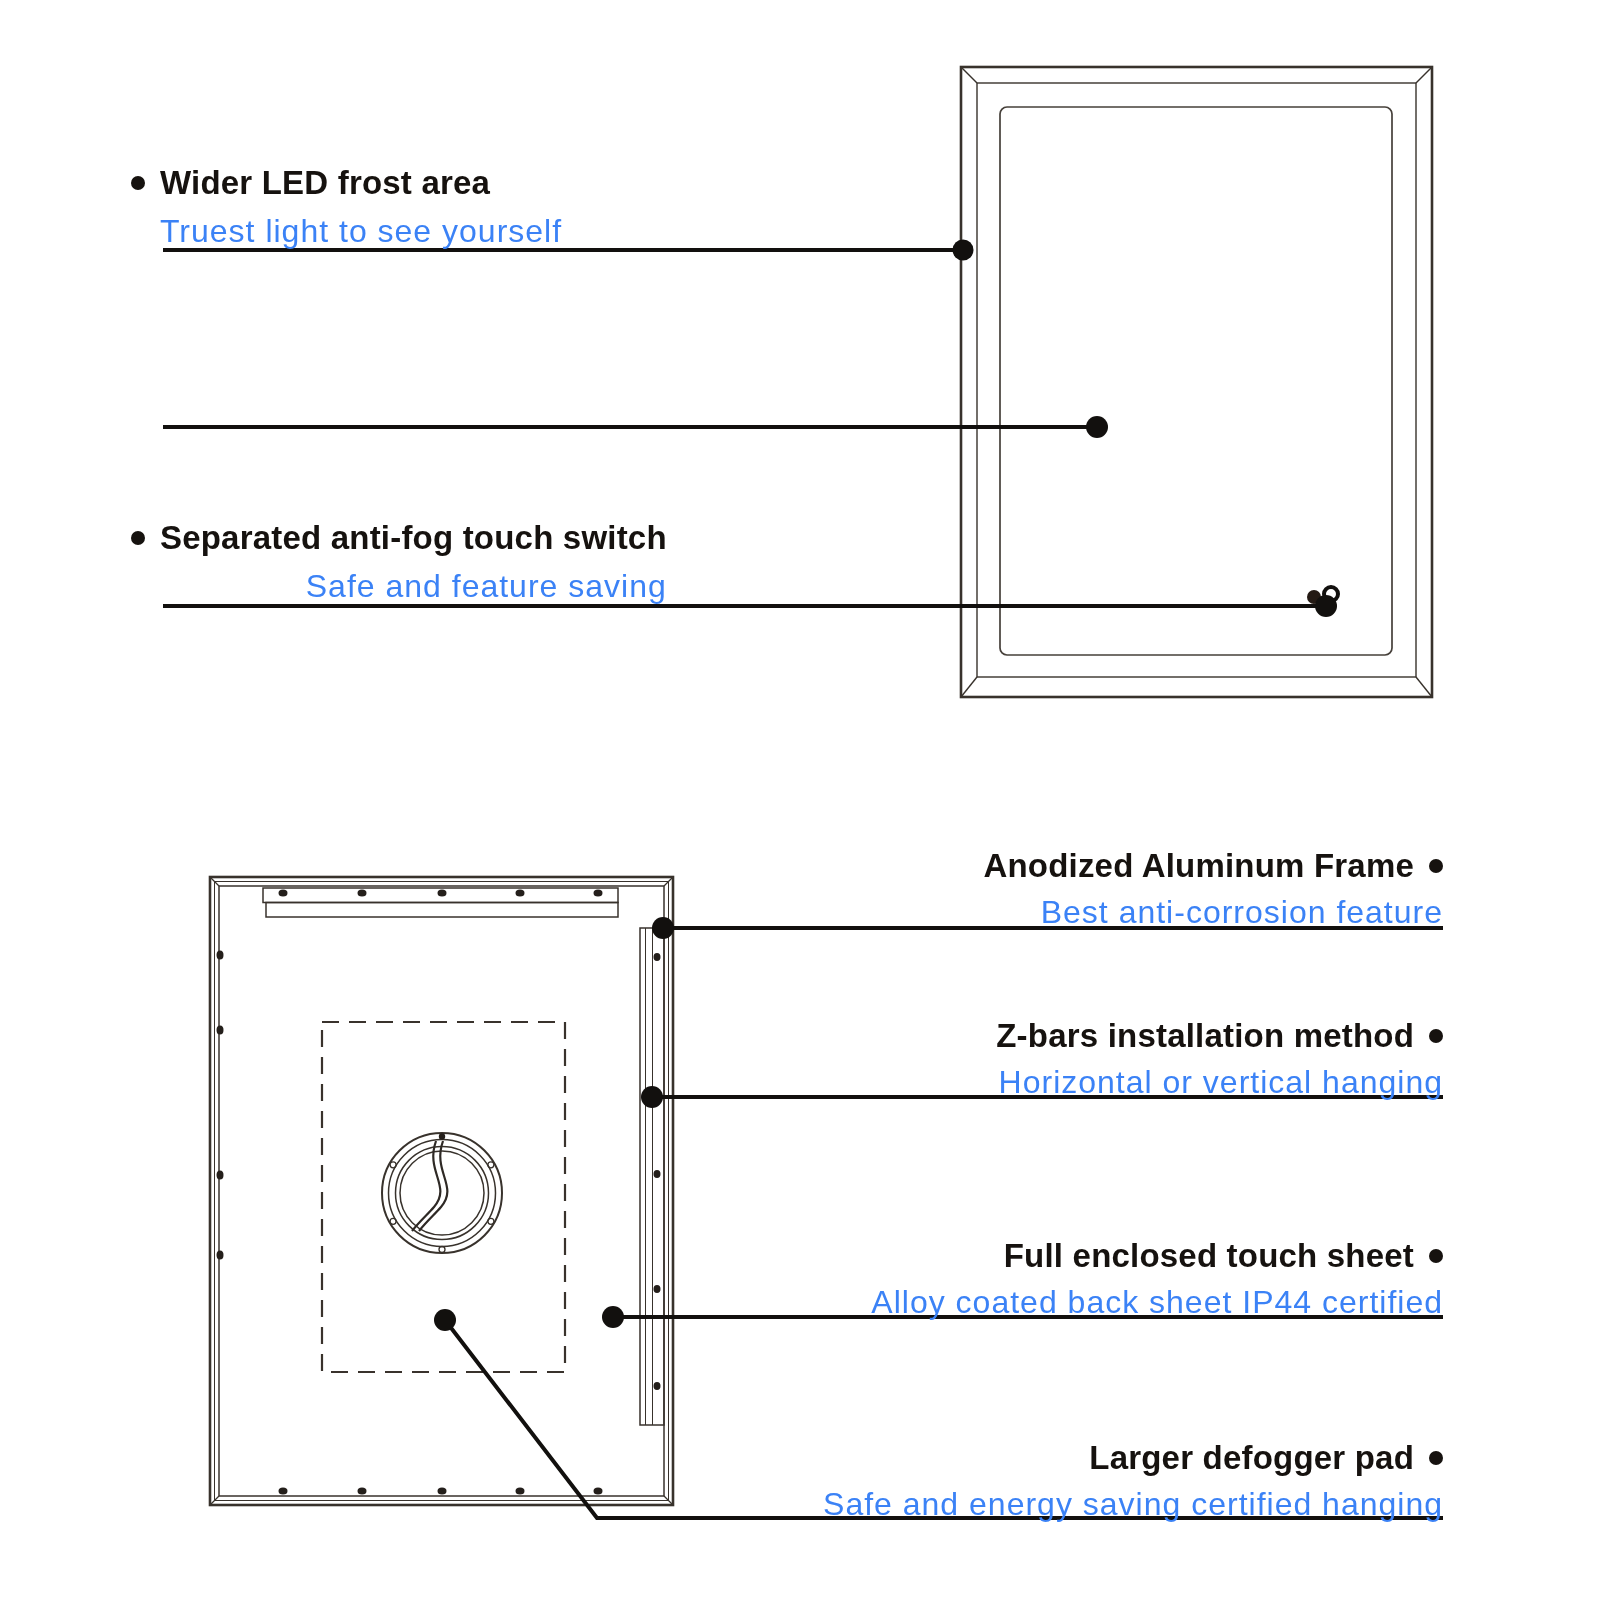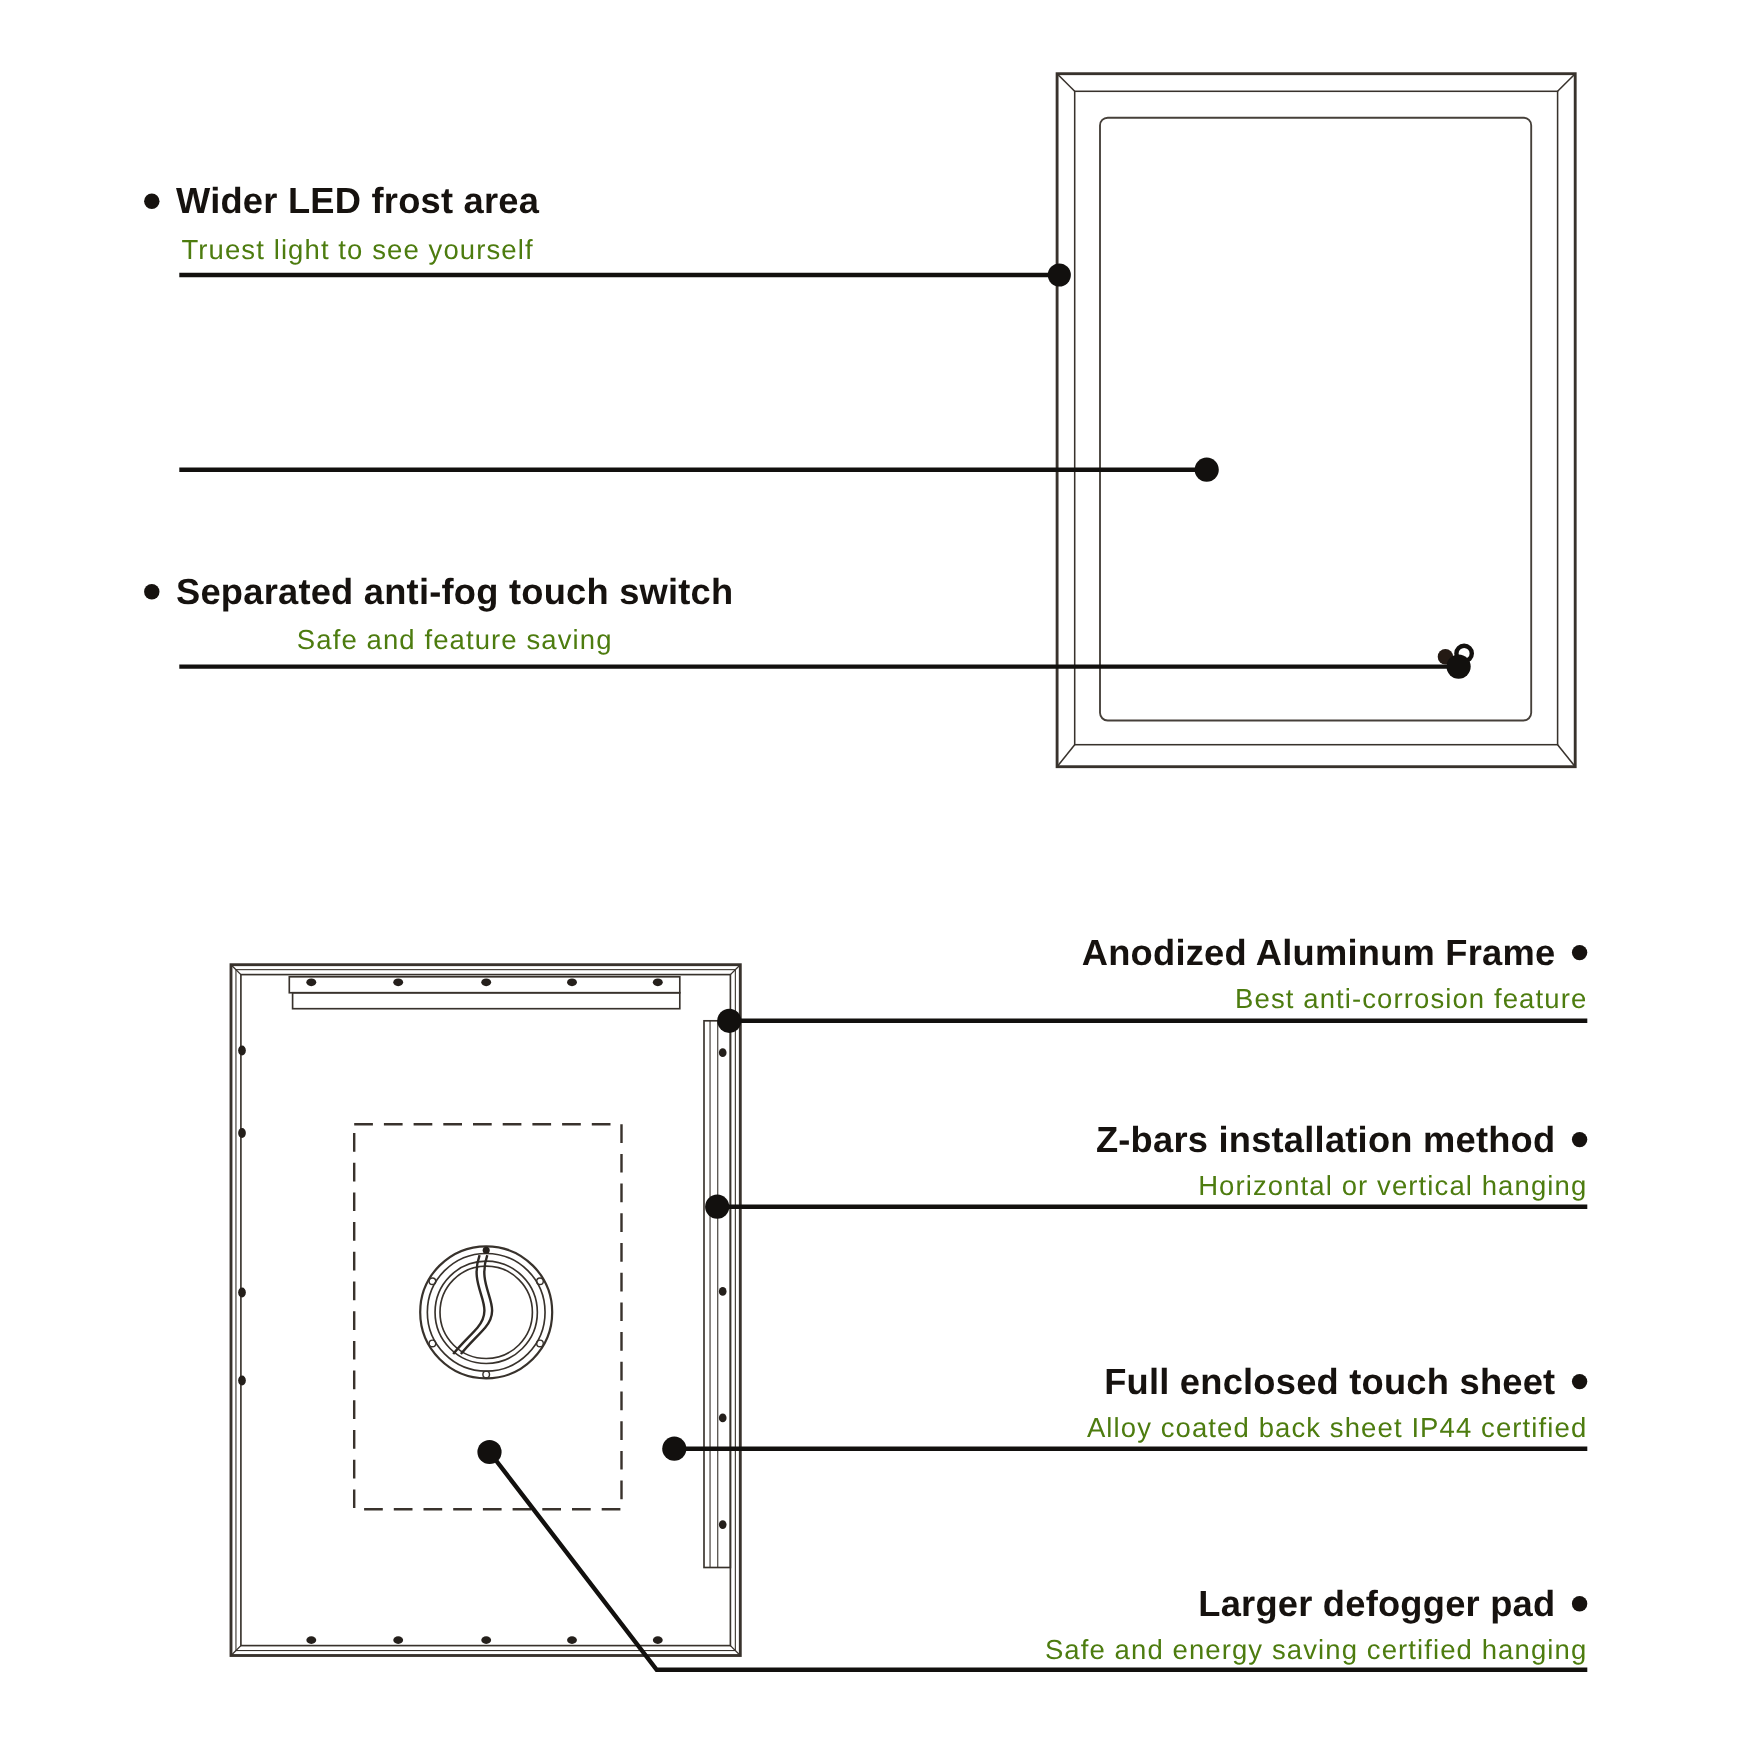--- a/index.html
+++ b/index.html
@@ -2,23 +2,23 @@
 <html><head>
 <meta charset="utf-8">
 <style>
   html,body{margin:0;padding:0;background:#ffffff;}
   body{width:1600px;height:1600px;font-family:"Liberation Sans",sans-serif;color:#16120f;}
   .page{position:relative;width:1600px;height:1600px;background:#ffffff;overflow:hidden;}
   svg.art{position:absolute;left:0;top:0;width:1600px;height:1600px;display:block;}
   .co{position:absolute;white-space:nowrap;}
   .trow{display:flex;align-items:center;gap:15px;}
   .title{font-size:33px;font-weight:bold;letter-spacing:.2px;color:#16120f;line-height:1.2;}
-  .sub{font-size:25px;letter-spacing:1px;color:#4d7c0f;line-height:1.2;}
+  .sub{font-size:32px;letter-spacing:1px;color:#3b82f6;line-height:1.2;}
   .bullet{width:14px;height:14px;border-radius:50%;background:#16120f;flex:0 0 auto;}
-  .co.left{left:131px;text-align:center;}
+  .co.left{left:131px;text-align:right;}
   .co.left .sub{margin-left:29px;margin-top:9px;}
   .co.right{right:157px;text-align:right;}
   .co.right .trow{justify-content:flex-end;}
   .co.right .sub{margin-top:7px;}
   #c1{top:163px;} #c2{top:338px;} #c3{top:518px;}
   #c4{top:846px;} #c5{top:1016px;} #c6{top:1236px;} #c7{top:1438px;margin-left:28px;}
 </style>
 </head>
 <body>
 

